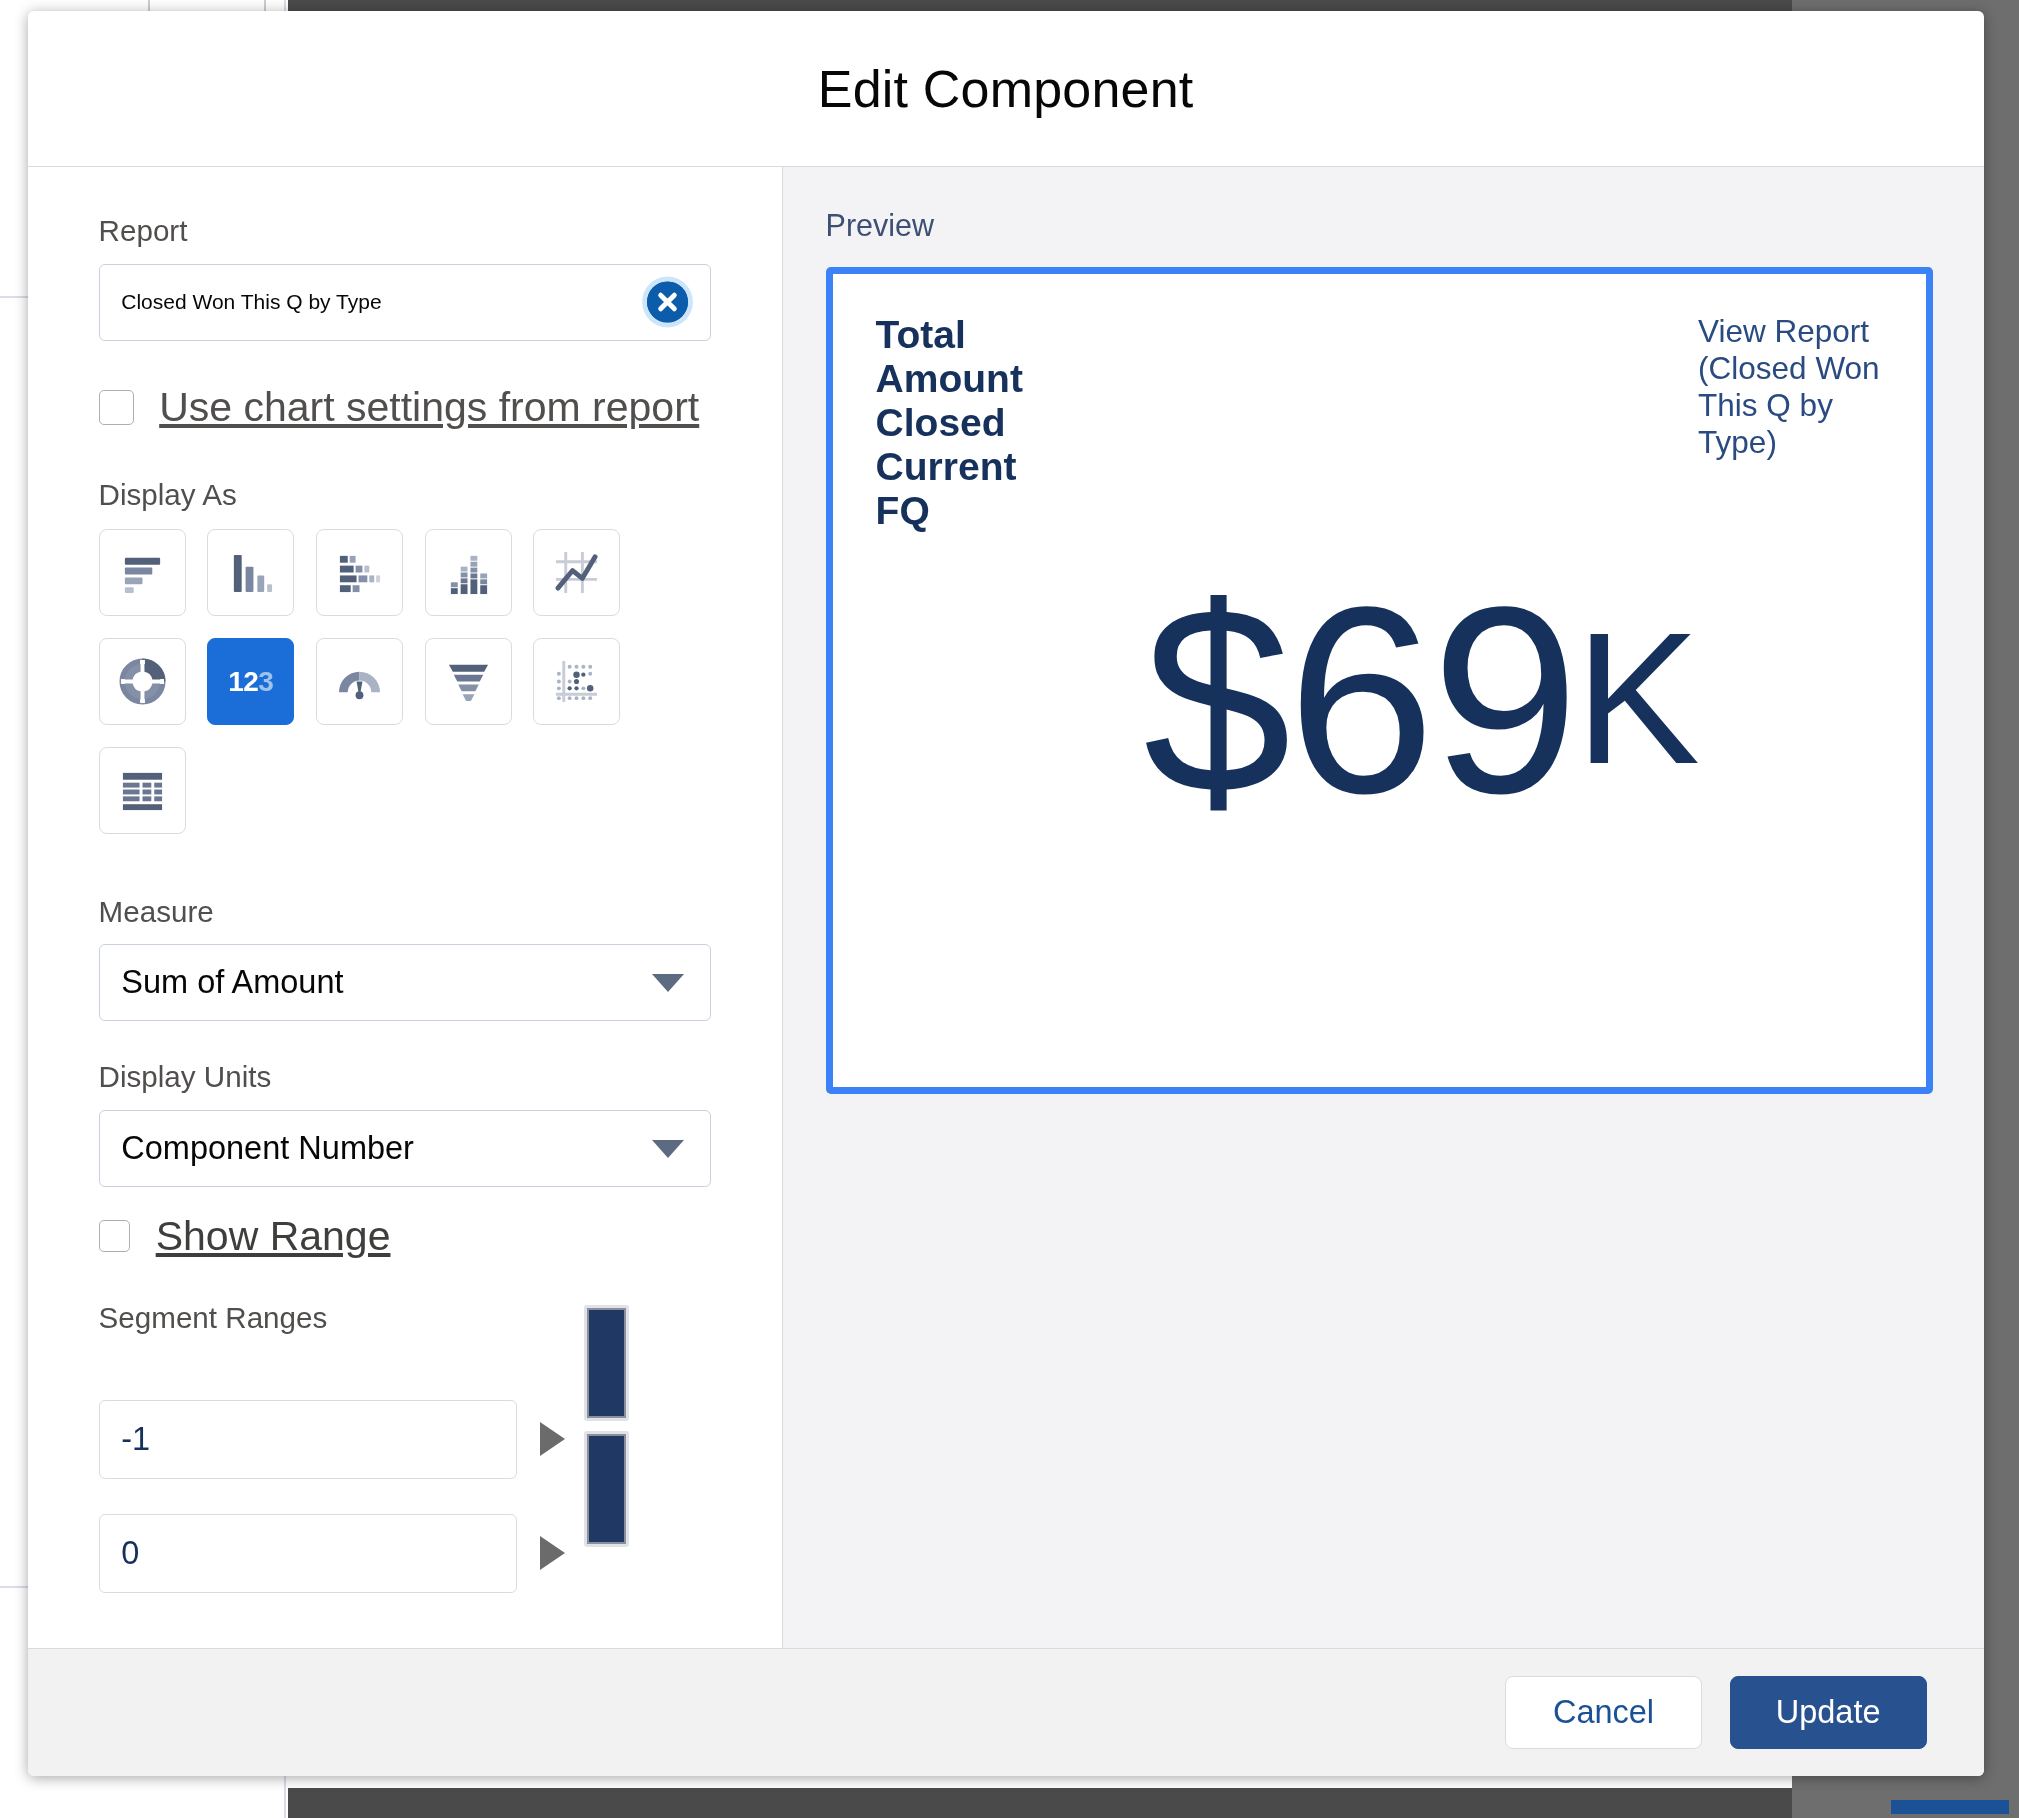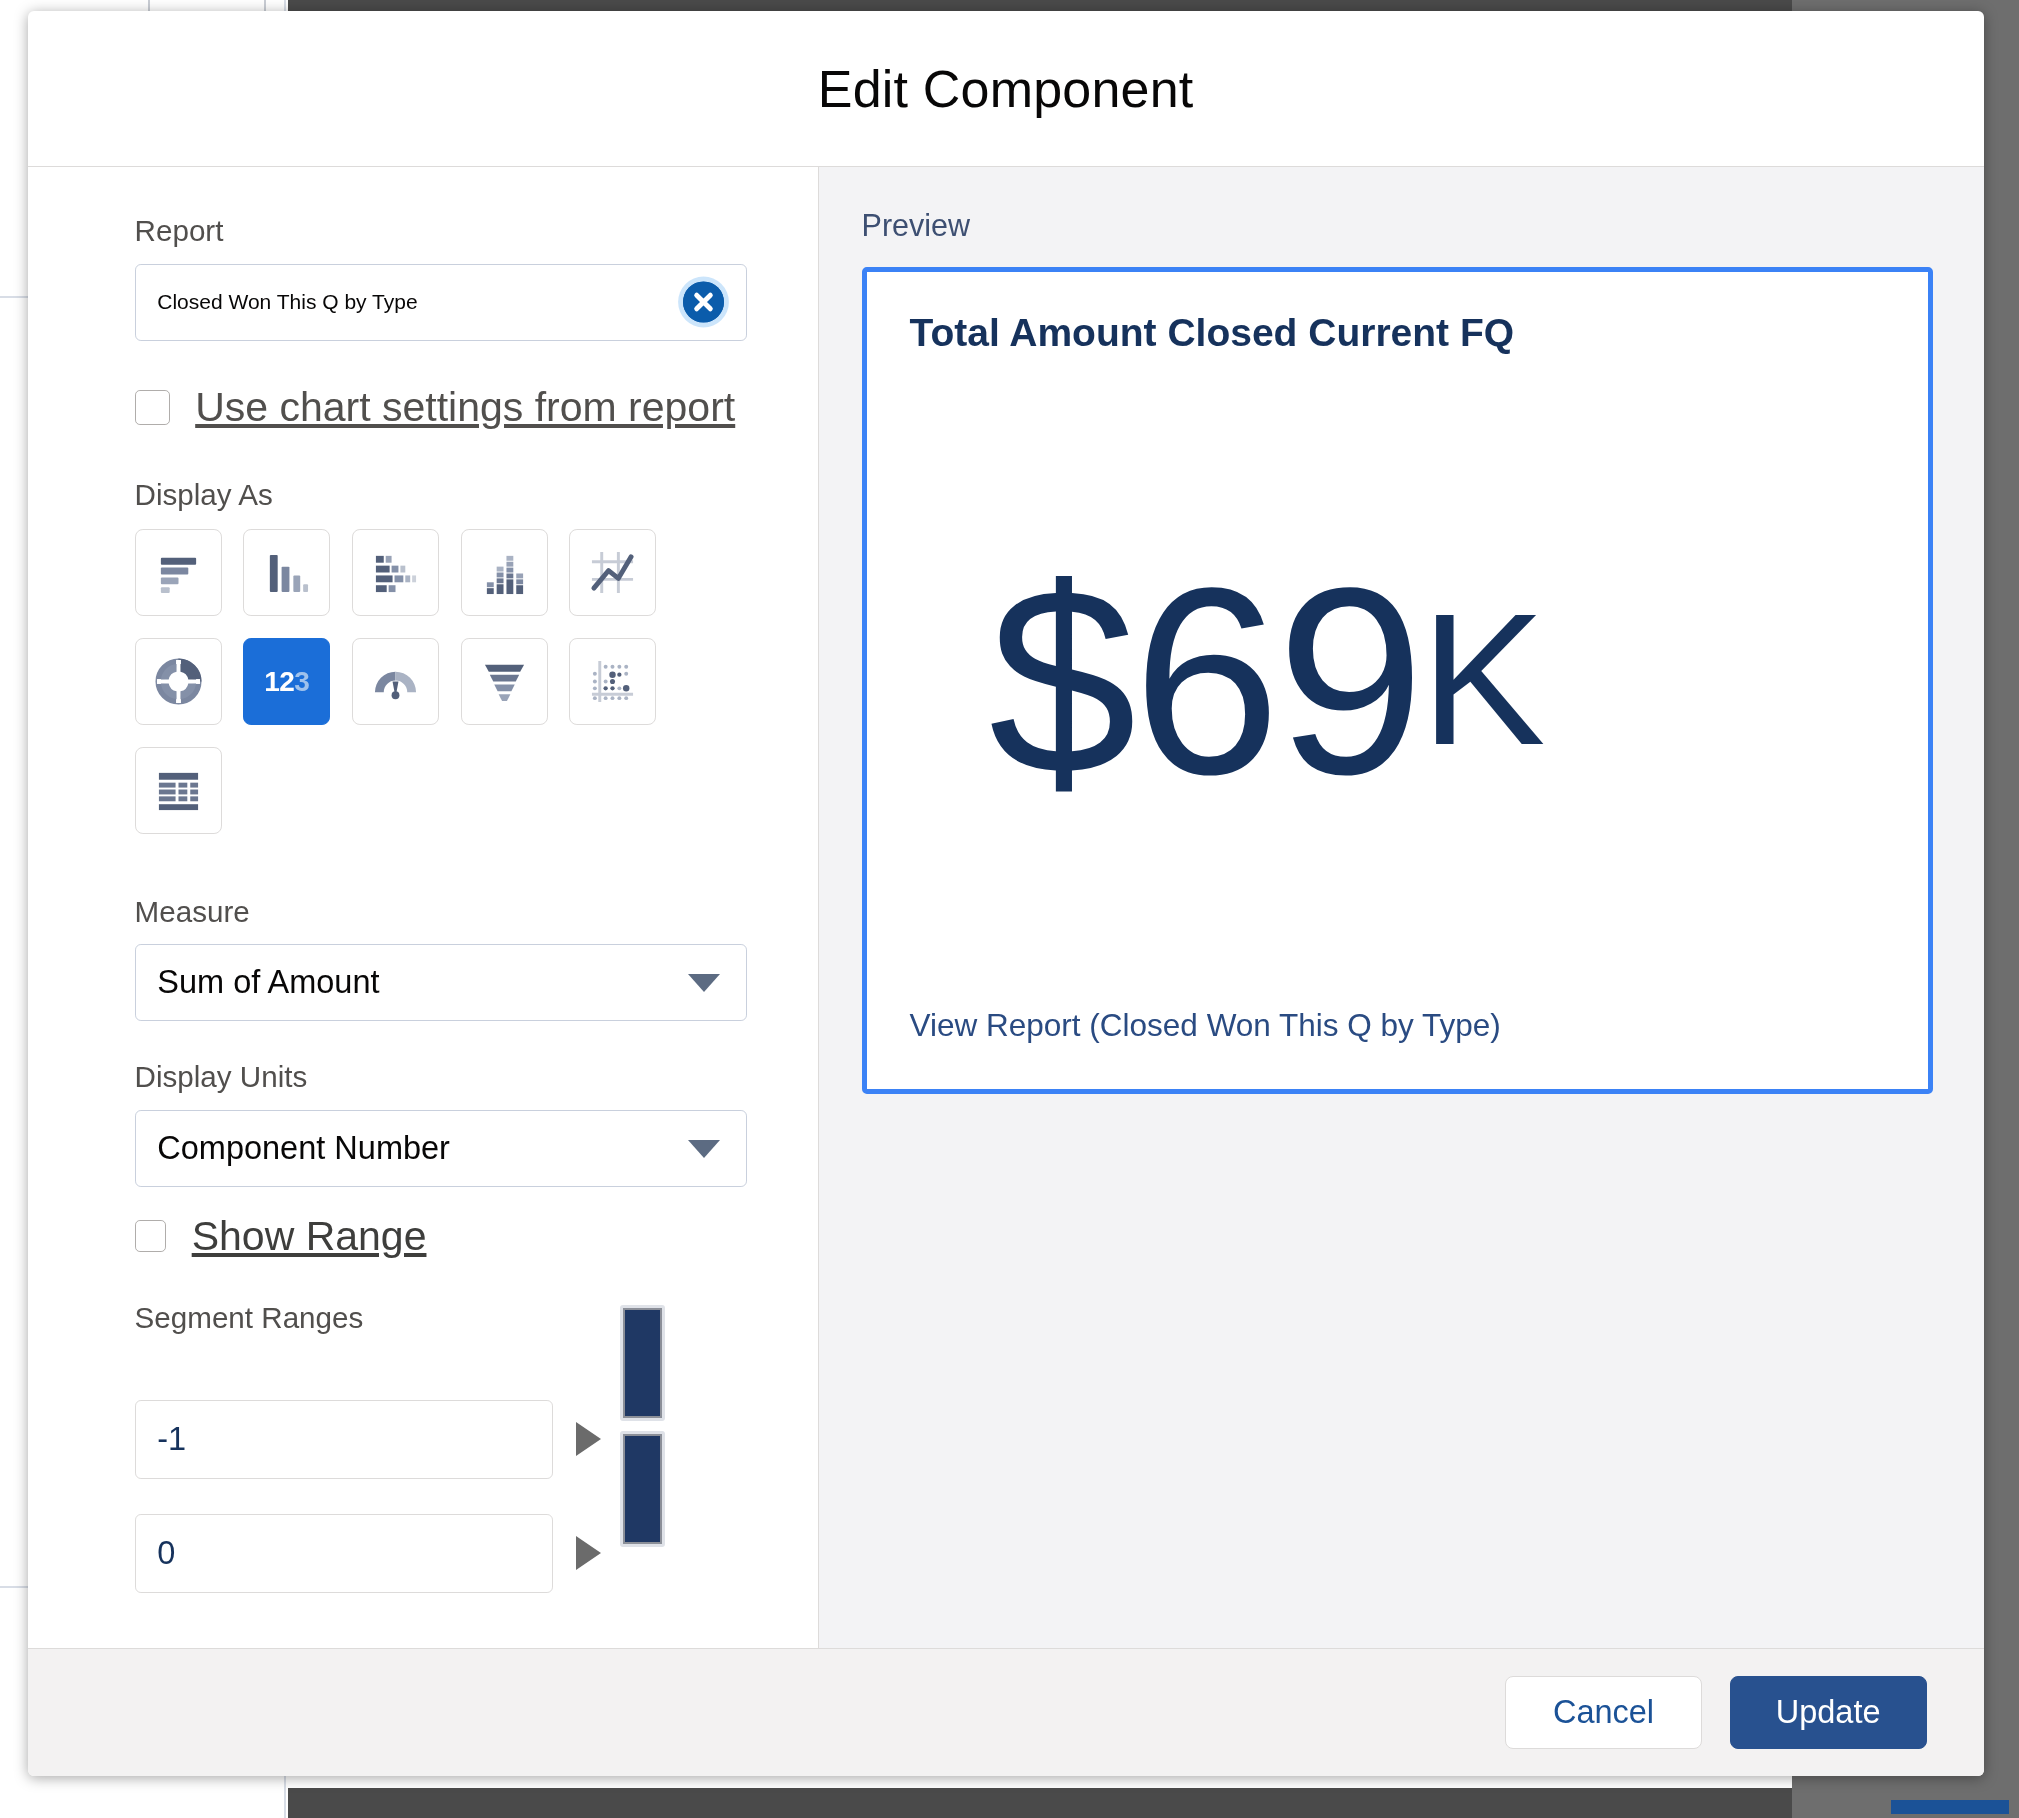--- a/index.html
+++ b/index.html
@@ -114,21 +114,20 @@
     font-size: 52px;
     font-weight: 400;
     color: #080707;
     letter-spacing: 0.2px;
   }
 
   .modal-body {
     flex: 1 1 auto;
     display: flex;
     min-height: 0;
-    padding-left: 36px;
   }
 
   
   .settings {
     flex: 0 0 755px;
     width: 755px;
     border-right: 1px solid #dddbda;
     padding: 47px 71px 0 71px;
     overflow: hidden;
     position: relative;
@@ -315,26 +314,26 @@
     padding: 41px 51px 0 43px;
     min-width: 0;
   }
   .preview-label {
     font-size: 30.5px;
     color: #3d4f72;
     margin-bottom: 23.6px;
   }
   .preview-card {
     background: #ffffff;
-    border: 5px solid #3b82f6;
+    border: 7px solid #3b82f6;
     border-radius: 4.9px;
     height: 827px;
     padding: 39px 43px 0 43px;
     display: flex;
-    flex-direction: column;
+    flex-direction: row;
     position: relative;
     justify-content: center;
   }
   .preview-card-title {
     font-size: 39px;
     font-weight: 700;
     color: #16325c;
   }
   .big-metric {
     flex: 1 1 auto;

